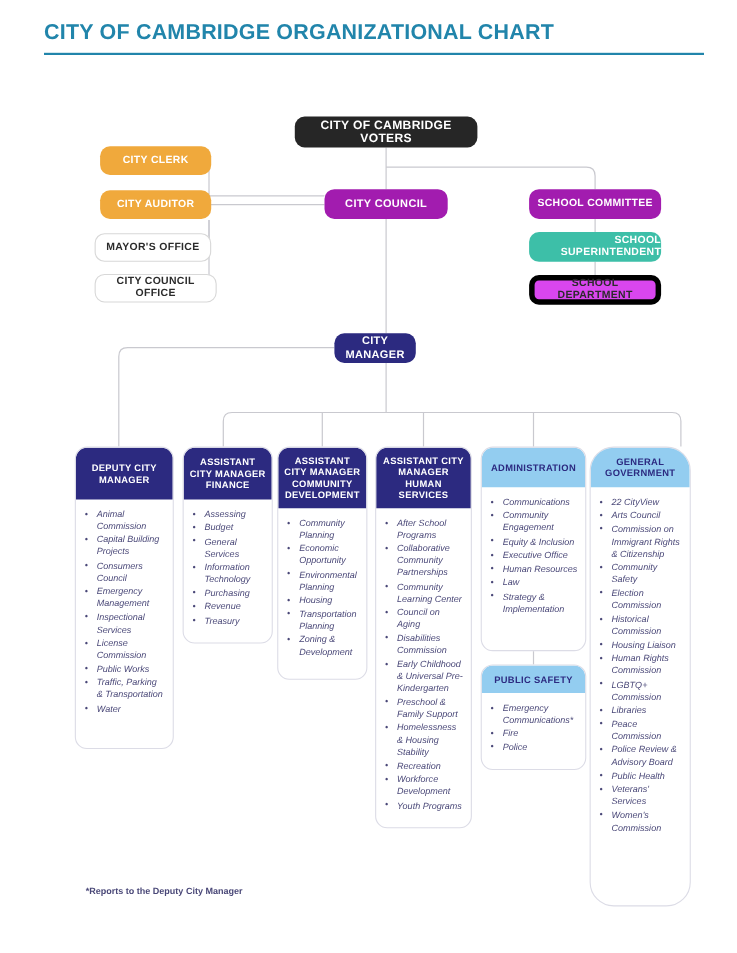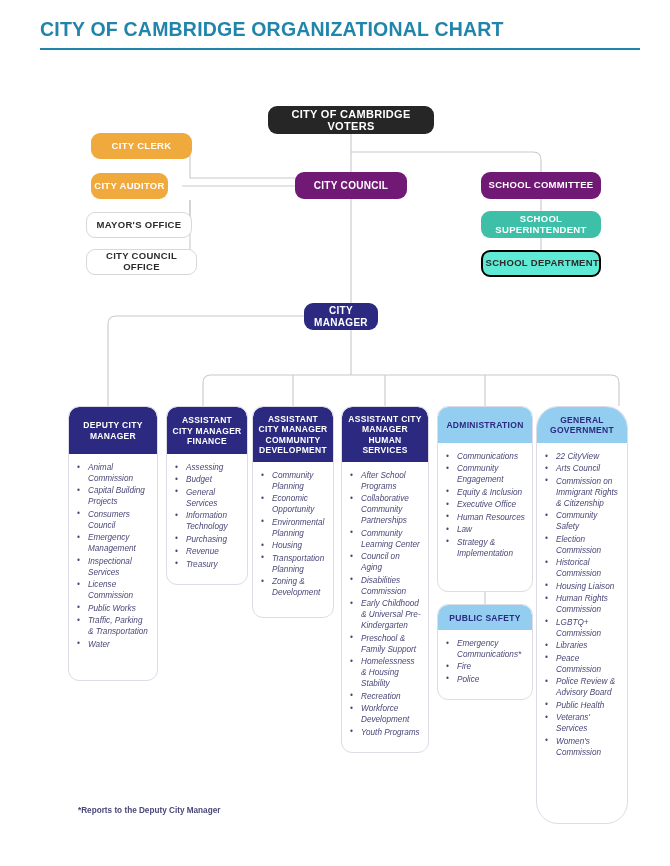--- a/index.html
+++ b/index.html
@@ -33,26 +33,26 @@
     position: absolute;
     border-radius: 9px;
     display: flex; align-items: center; justify-content: center;
     text-align: center;
     font-weight: bold;
     letter-spacing: 0.3px;
     line-height: 1.12;
     z-index: 3;
   }
   .node.black  { background: #262626; color: #ffffff; }
-  .node.red    { background: #701a75; color: #ffffff; }
+  .node.red    { background: #a21caf; color: #ffffff; }
   .node.orange { background: #f0a93c; color: #ffffff; }
   .node.teal   { background: #3dbfa8; color: #ffffff; }
   .node.navy   { background: #2c2a80; color: #ffffff; }
   .node.plain  { background: #ffffff; color: #2b2b2b; border: 1px solid #d8d8d8; }
-  .node.plain-teal { background: #5eead4; color: #2b2b2b; border: 2px solid #000000; justify-content: flex-end; }
+  .node.plain-teal { background: #d946ef; color: #2b2b2b; border: 5px solid #000000; }
 
   
   .dept {
     position: absolute;
     background: #ffffff;
     border: 1px solid #dcdce6;
     border-radius: 11px;
     z-index: 3;
     overflow: hidden;
   }
@@ -135,33 +135,33 @@
   </div>
 
   <div class="node red" style="left:295px; top:172px; width:112px; height:27px; font-size:10px;">
     <span>CITY COUNCIL</span>
   </div>
 
   <div class="node red" style="left:481px; top:172px; width:120px; height:27px; font-size:9.5px;">
     <span>SCHOOL COMMITTEE</span>
   </div>
 
-  <div class="node teal" style="left:481px; top:211px; width:120px; height:27px; font-size:9.5px;">
+  <div class="node teal" style="left:481px; top:211px; width:120px; height:27px; font-size:9.5px;text-align:right;">
     <span>SCHOOL SUPERINTENDENT</span>
   </div>
 
   <div class="node plain-teal" style="left:481px; top:250px; width:120px; height:27px; font-size:9.5px;">
     <span>SCHOOL DEPARTMENT</span>
   </div>
 
   <div class="node orange" style="left:91px; top:133px; width:101px; height:26px; font-size:9.5px;">
     <span>CITY CLERK</span>
   </div>
 
-  <div class="node orange" style="left:91px; top:173px; width:77px; height:26px; font-size:9.5px;">
+  <div class="node orange" style="left:91px; top:173px; width:101px; height:26px; font-size:9.5px;">
     <span>CITY AUDITOR</span>
   </div>
 
   <div class="node plain" style="left:86px; top:212px; width:106px; height:26px; font-size:9.5px;">
     <span>MAYOR'S OFFICE</span>
   </div>
 
   <div class="node plain" style="left:86px; top:249px; width:111px; height:26px; font-size:9.5px;">
     <span>CITY COUNCIL OFFICE</span>
   </div>

